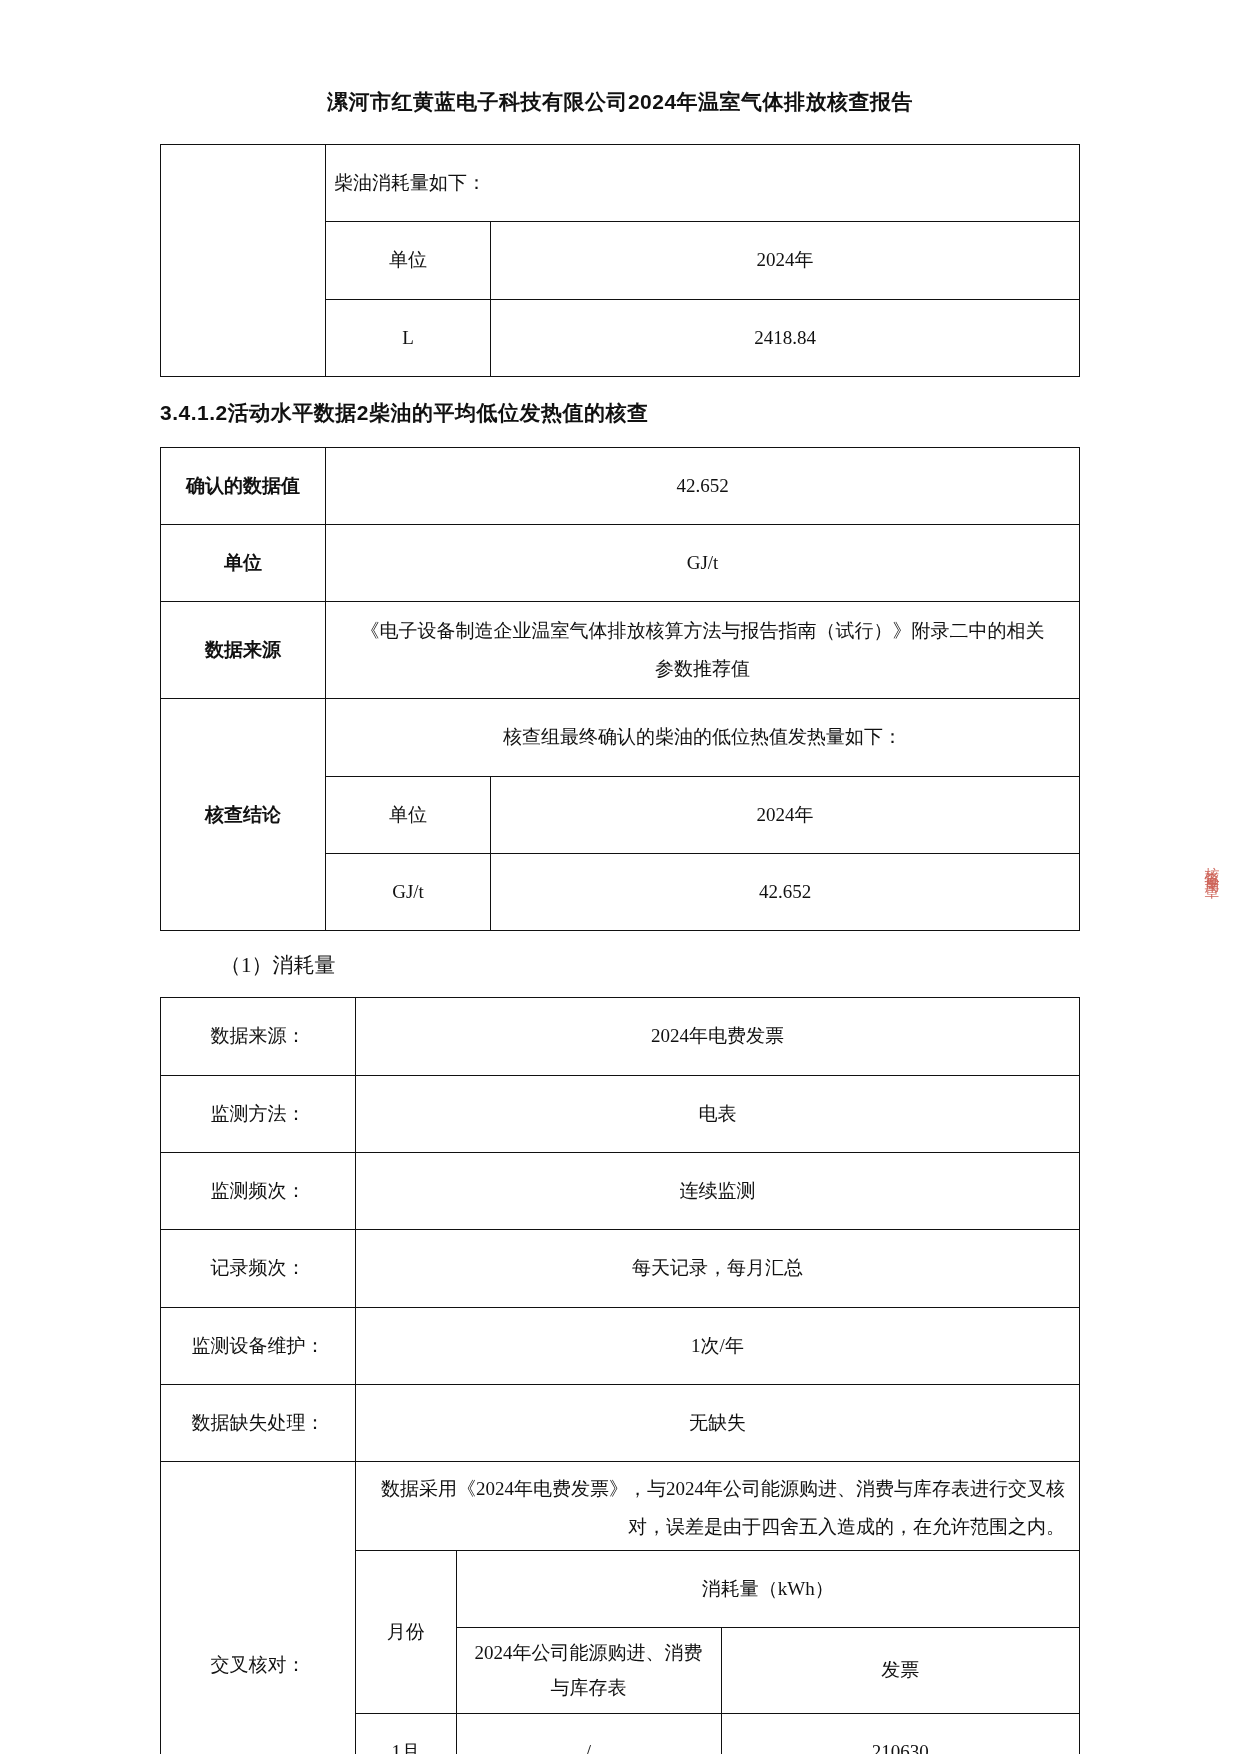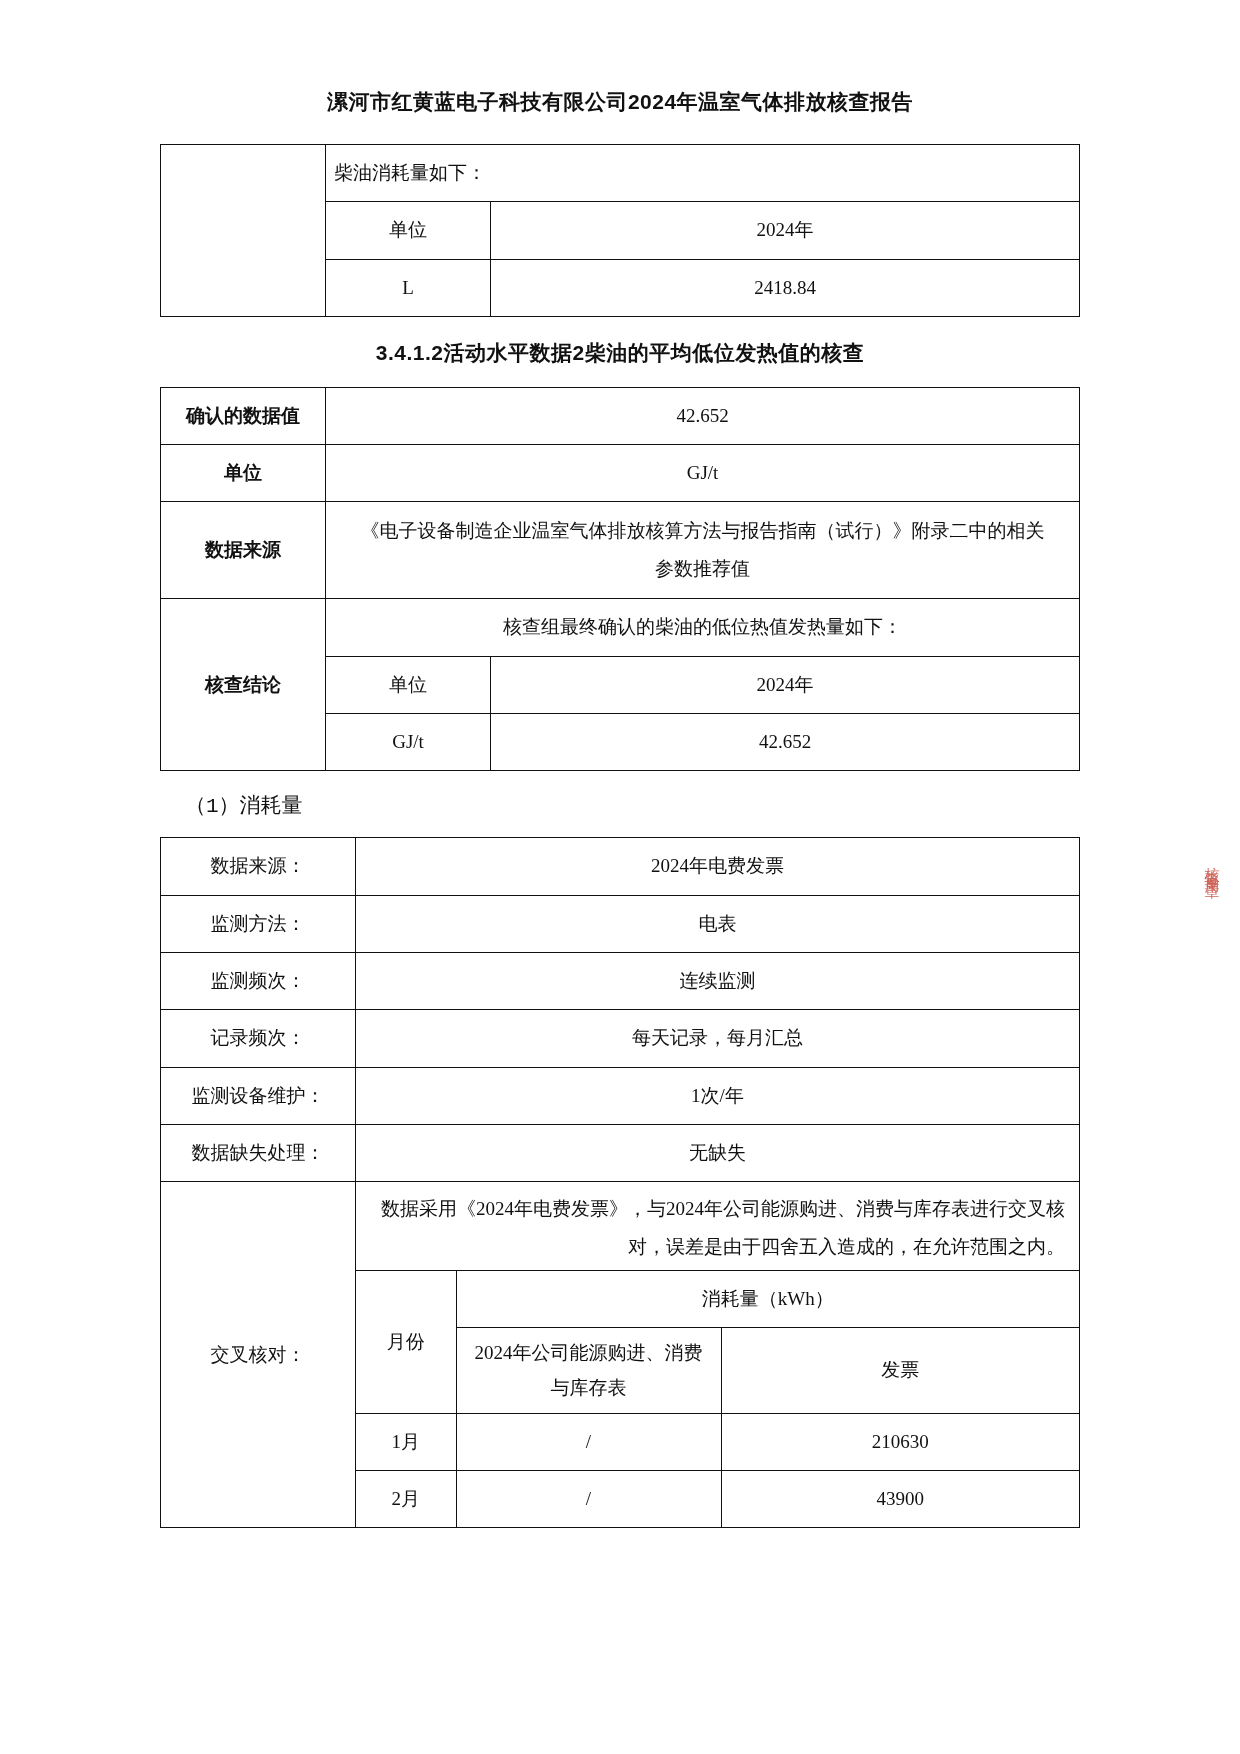--- a/index.html
+++ b/index.html
@@ -31,47 +31,46 @@
     margin-bottom: 28px;
     font-family: "Liberation Sans", "DejaVu Sans", sans-serif;
   }
   table {
     border-collapse: collapse;
     width: 100%;
     table-layout: fixed;
   }
   table td {
     border: 1px solid #111;
-    padding: 12px 8px;
+    padding: 22px 8px;
     font-size: 19px;
     vertical-align: middle;
     text-align: center;
     line-height: 1.7;
   }
   td.bold { font-weight: bold; font-family: "Liberation Sans","DejaVu Sans",sans-serif; border-radius: 10px; }
   td.left { text-align: left; }
   td.nopad { padding: 0; }
   td.blank { border: 1px solid #111; }
   .inner-table { width: 100%; border-collapse: collapse; table-layout: fixed; }
   .inner-table td { border: 1px solid #111; }
   .no-left { border-left: none !important; }
   .no-right { border-right: none !important; }
   .no-bottom { border-bottom: none !important; }
   h3.section {
     font-size: 21px;
     font-weight: bold;
     margin: 22px 0 20px 0;
     font-family: "Liberation Sans","DejaVu Sans",sans-serif;
     letter-spacing: 0.5px;
-    text-align: center;
   }
   p.subsection {
     font-size: 21px;
-    margin: 20px 0 18px 25px;
-    font-family: Liberation Mono, monospace;
+    margin: 20px 0 18px 60px;
+    font-family: Liberation Serif, serif;
   }
   .para {
     text-align: right;
     font-size: 19px;
     line-height: 2.0;
     padding: 8px 14px 4px 14px;
   }
   .page-number {
     position: absolute;
     left: 0;

